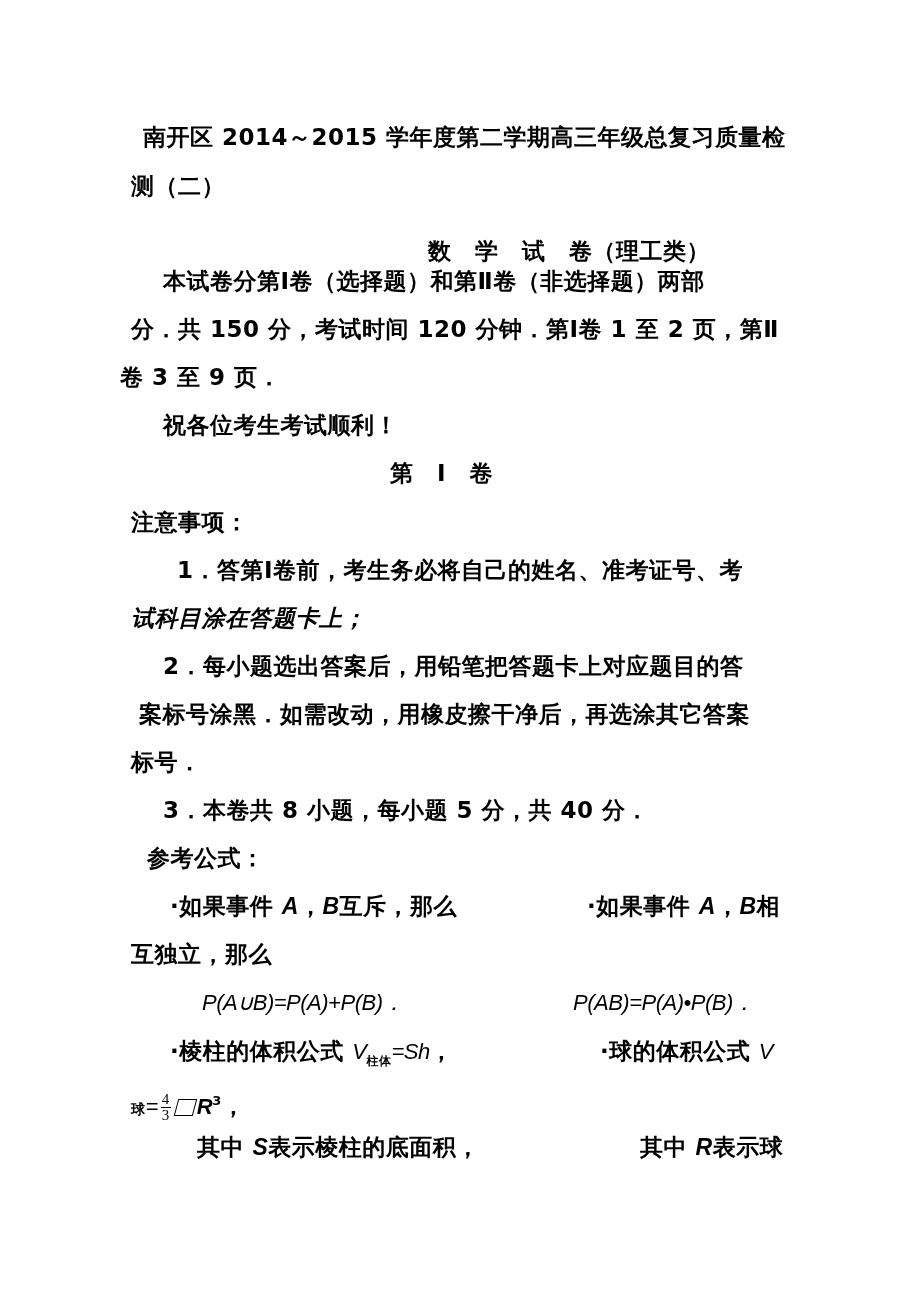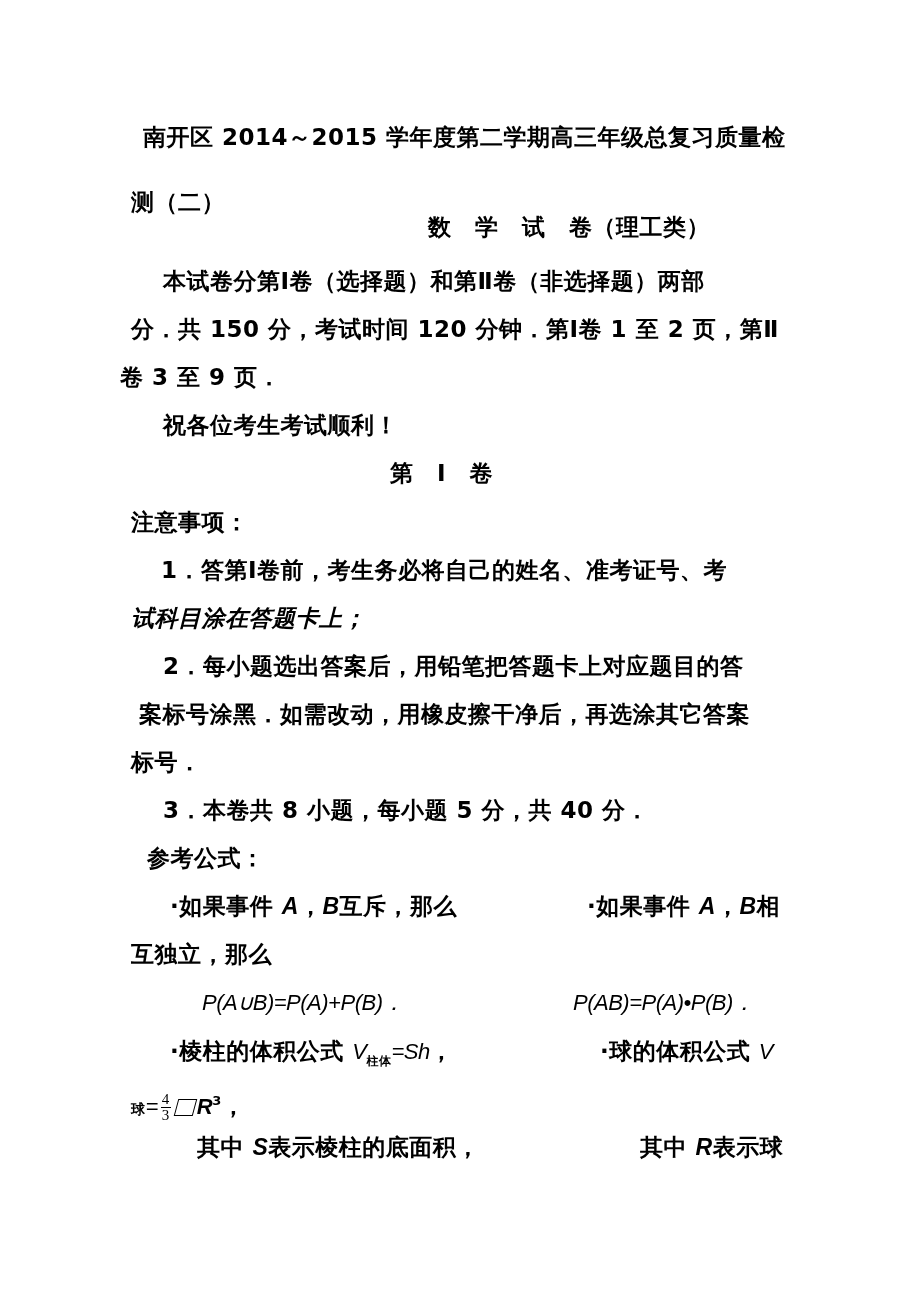--- a/index.html
+++ b/index.html
@@ -16,35 +16,35 @@
   .boxglyph { display: inline-block; width: 17px; height: 15px; border: 1.5px solid #000; transform: skewX(-15deg); vertical-align: middle; margin: 0 2px; }
   .sup { font-size: 13px; vertical-align: 9px; }
   .small-label { font-size: 14px; font-weight: bold; }
 </style>
 </head>
 <body>
 
 <div class="page">
 
   <div class="line" style="left:143px; top:122px;">南开区 2014～2015 学年度第二学期高三年级总复习质量检</div>
-  <div class="line" style="left:131px; top:171px;margin-top:16px;">测（二）</div>
+  <div class="line" style="left:131px; top:171px;">测（二）</div>
 
-  <div class="line" style="left:428px; top:212px;text-align:center;">数　学　试　卷（理工类）</div>
+  <div class="line" style="left:428px; top:236px;text-align:center;">数　学　试　卷（理工类）</div>
 
   <div class="line" style="left:163px; top:266px;">本试卷分第Ⅰ卷（选择题）和第Ⅱ卷（非选择题）两部</div>
   <div class="line" style="left:131px; top:314px;">分．共 150 分，考试时间 120 分钟．第Ⅰ卷 1 至 2 页，第Ⅱ</div>
   <div class="line" style="left:120px; top:362px;">卷 3 至 9 页．</div>
 
   <div class="line" style="left:163px; top:410px;">祝各位考生考试顺利！</div>
 
   <div class="line" style="left:390px; top:458px;">第　Ⅰ　卷</div>
 
   <div class="line" style="left:131px; top:507px;">注意事项：</div>
 
-  <div class="line" style="left:161px; top:555px;">1．答第Ⅰ卷前，考生务必将自己的姓名、准考证号、考</div>
+  <div class="line" style="left:177px; top:555px;">1．答第Ⅰ卷前，考生务必将自己的姓名、准考证号、考</div>
   <div class="line" style="left:131px; top:603px;font-style:italic;">试科目涂在答题卡上；</div>
 
   <div class="line" style="left:163px; top:651px;">2．每小题选出答案后，用铅笔把答题卡上对应题目的答</div>
   <div class="line" style="left:131px; top:699px;margin-left:8px;">案标号涂黑．如需改动，用橡皮擦干净后，再选涂其它答案</div>
   <div class="line" style="left:131px; top:747px;">标号．</div>
 
   <div class="line" style="left:163px; top:795px;">3．本卷共 8 小题，每小题 5 分，共 40 分．</div>
 
   <div class="line" style="left:147px; top:843px;">参考公式：</div>
 

